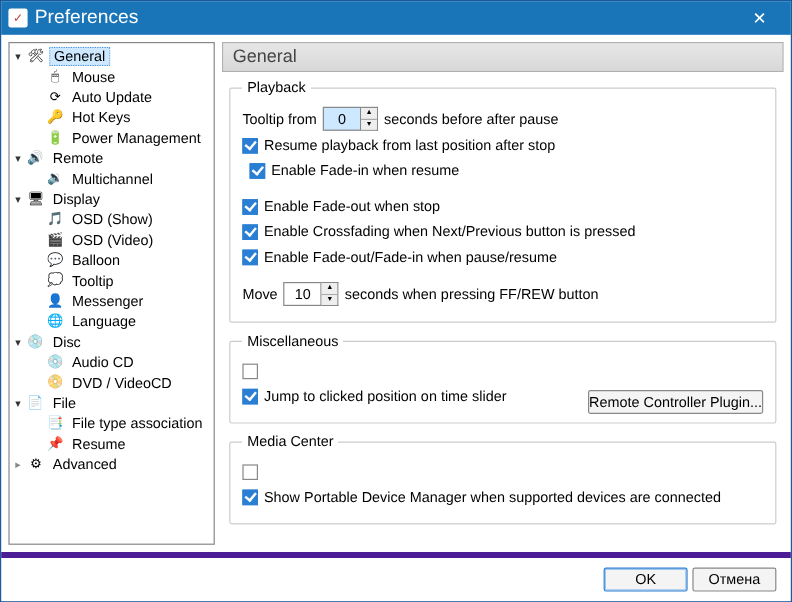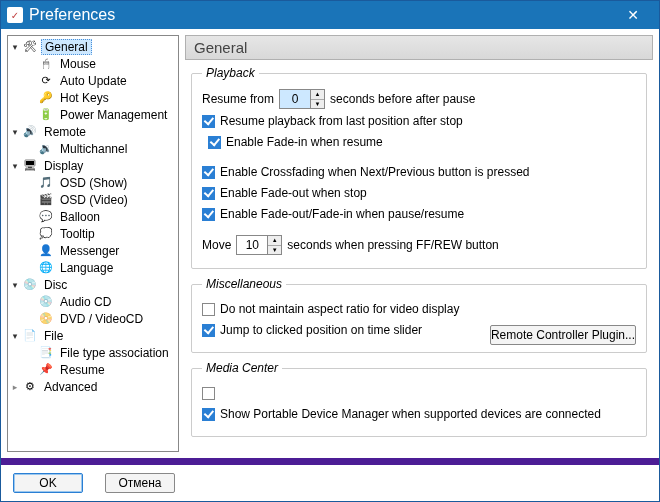--- a/index.html
+++ b/index.html
@@ -113,21 +113,20 @@
   fieldset {
     border: 1px solid #ccc;
     border-radius: 2px;
     margin: 0 0 8px 0;
     padding: 6px 10px 10px 10px;
   }
   legend {
     padding: 0 4px;
     color: #000;
     font-size: 12px;
-    font-style: italic;
   }
   .row {
     display: flex;
     align-items: center;
     gap: 5px;
     margin: 3px 0;
     min-height: 18px;
   }
   .row.indent { margin-left: 6px; }
   .check {
@@ -188,23 +187,24 @@
     border-radius: 2px;
     padding: 2px 0;
     min-width: 70px;
     text-align: center;
     cursor: pointer;
     font-size: 12px;
   }
   .btn.default { border-color: #2a7fd4; box-shadow: 0 0 0 1px #9cc8ee inset; }
   .button-bar {
     display: flex;
-    gap: 22px;
+    justify-content: flex-end;
+    gap: 4px;
     padding: 8px 12px;
-    border-top: 7px solid #4c1d95;
+    border-top: 5px solid #4c1d95;
   }
   .misc-wrap { position: relative; }
   .remote-btn {
     position: absolute;
     right: 10px;
     top: 34px;
   }
   .gap { height: 6px; }
 </style>
 </head>
@@ -332,46 +332,46 @@
       </div>
     </div>
 
     <div class="main">
       <div class="main-header">General</div>
       <div class="main-content">
 
         <fieldset>
           <legend>Playback</legend>
           <div class="row">
-            <span>Resume from</span>
+            <span>Tooltip from</span>
             <span class="spinner">
               <input class="sel" value="0" style="">
               <span class="sbtns">
                   <div>▲</div>
                   <div>▼</div>
                 </span>
             </span>
             <span>seconds before after pause</span>
           </div>
           <div class="row">
             <span class="check checked"></span>
             <span>Resume playback from last position after stop</span>
           </div>
           <div class="row indent">
             <span class="check checked"></span>
             <span>Enable Fade-in when resume</span>
           </div>
           <div class="gap"></div>
           <div class="row">
             <span class="check checked"></span>
+            <span>Enable Fade-out when stop</span>
+          </div>
+          <div class="row">
+            <span class="check checked"></span>
             <span>Enable Crossfading when Next/Previous button is pressed</span>
-          </div>
-          <div class="row">
-            <span class="check checked"></span>
-            <span>Enable Fade-out when stop</span>
           </div>
           <div class="row">
             <span class="check checked"></span>
             <span>Enable Fade-out/Fade-in when pause/resume</span>
           </div>
           <div class="gap"></div>
           <div class="row">
             <span>Move</span>
             <span class="spinner">
               <input value="10" style="">
@@ -381,21 +381,20 @@
                 </span>
             </span>
             <span>seconds when pressing FF/REW button</span>
           </div>
         </fieldset>
 
         <fieldset class="misc-wrap">
           <legend>Miscellaneous</legend>
           <div class="row">
             <span class="check"></span>
-            <span>Do not maintain aspect ratio for video display</span>
           </div>
           <div class="row">
             <span class="check checked"></span>
             <span>Jump to clicked position on time slider</span>
           </div>
           <div class="btn remote-btn">Remote Controller Plugin...</div>
         </fieldset>
 
         <fieldset>
           <legend>Media Center</legend>

